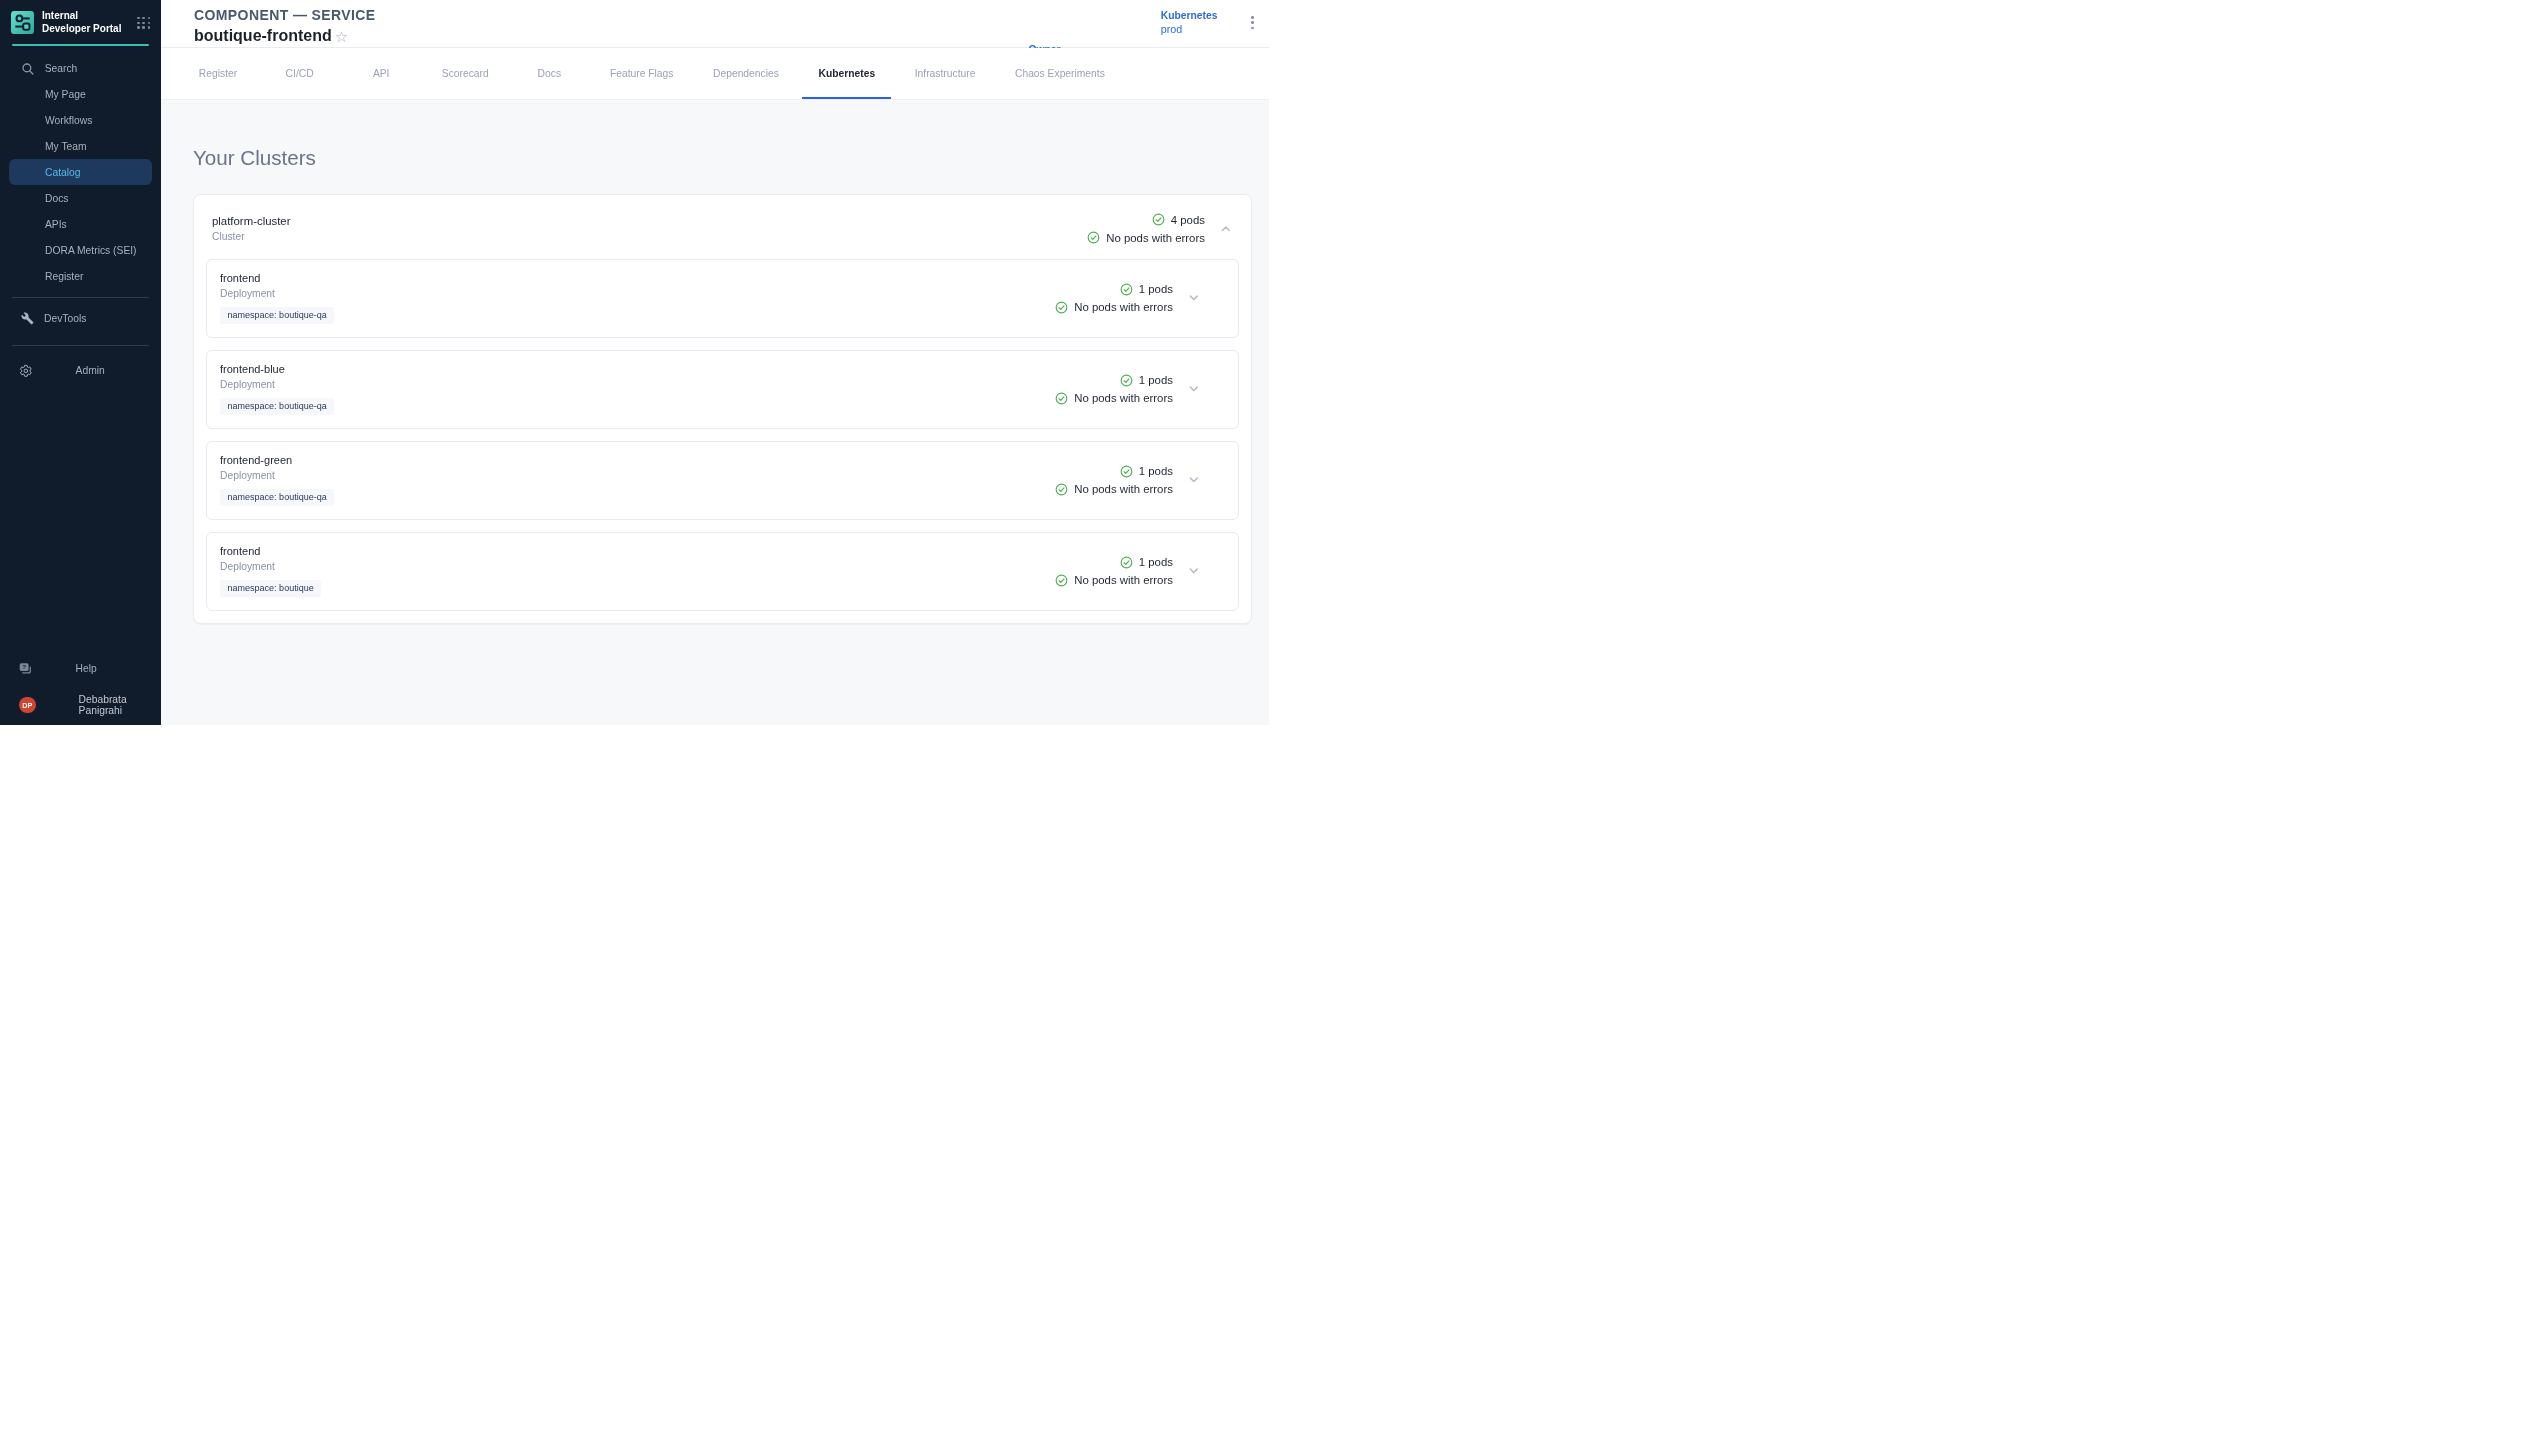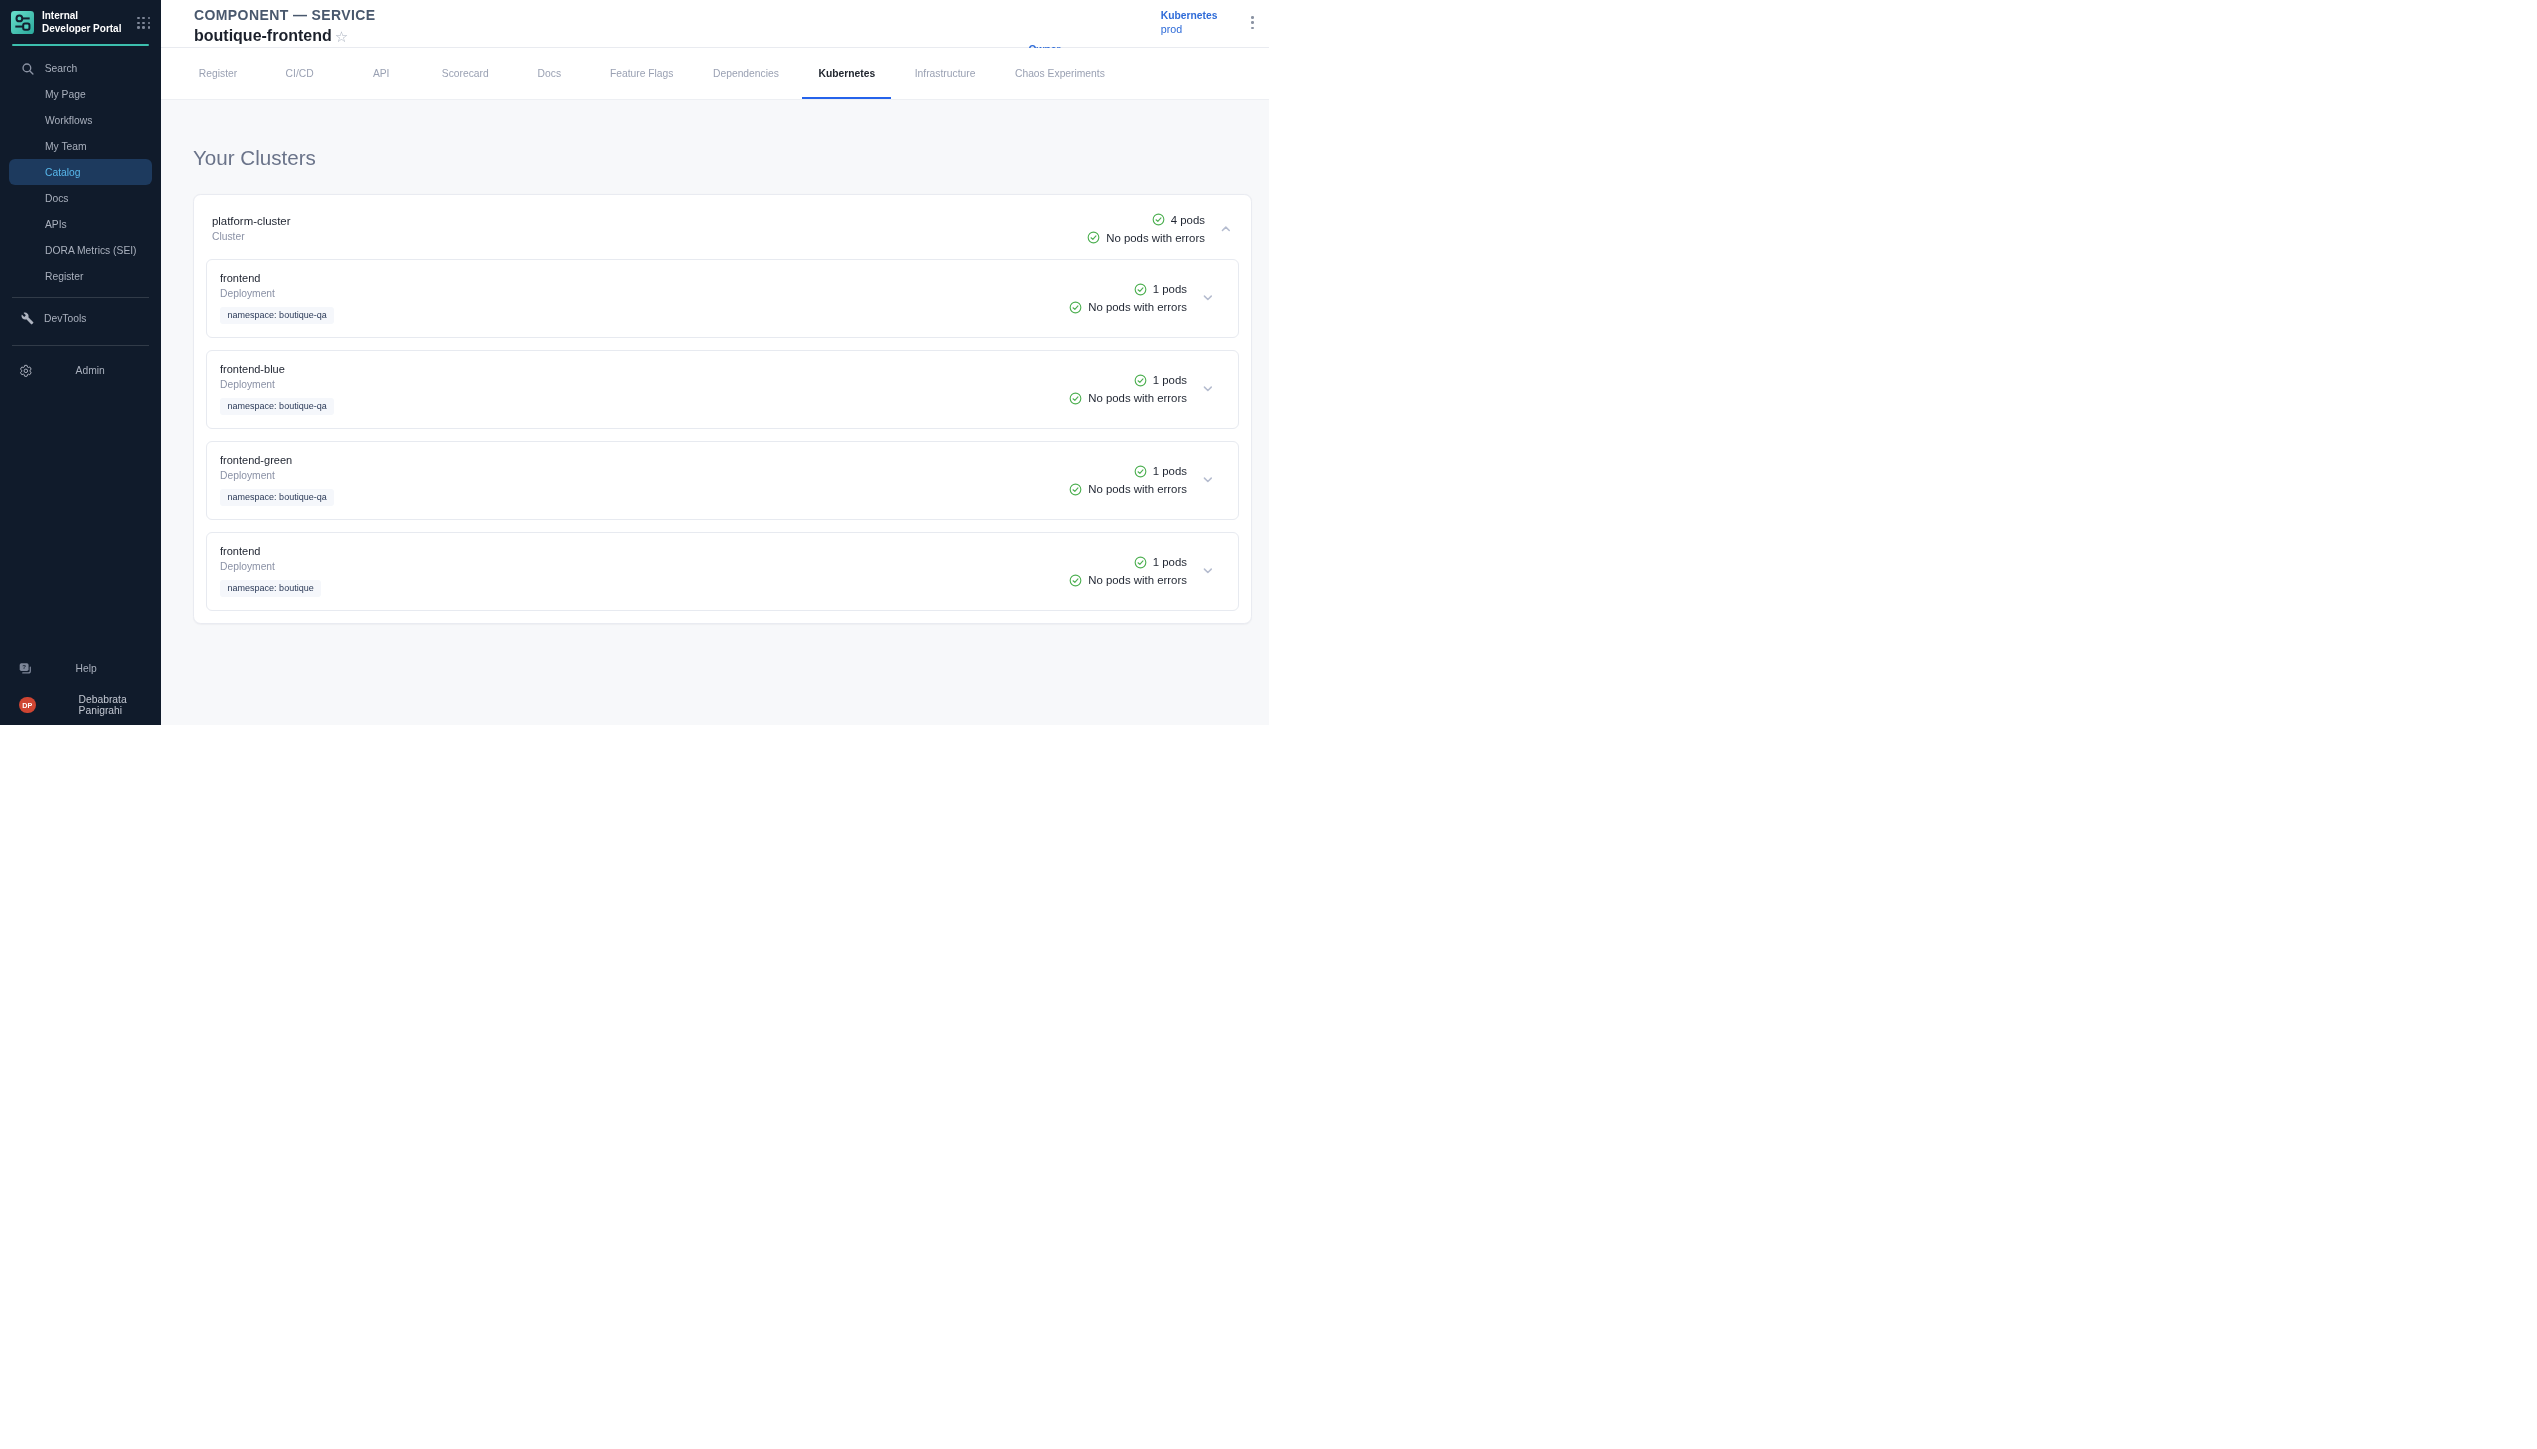--- a/index.html
+++ b/index.html
@@ -68,21 +68,21 @@
   .cluster-names .name { font-size:11.4px; font-weight:500; color:#232834; margin-bottom:3.8px; }
   .cluster-names .kind { font-size:10.3px; color:#8b92a6; }
 
   .status-side { margin-left:auto; display:flex; align-items:center; }
   .pods-block { display:flex; flex-direction:column; align-items:flex-end; gap:5.3px; }
   .pod-line { display:flex; align-items:center; gap:6px; font-size:11.4px; color:#1f2531; }
   .pod-line svg { flex-shrink:0; }
   .chev-btn { margin-left:11.4px; padding:3px; cursor:pointer; display:flex; }
 
   .workload { margin:0 12px 12px 12px; border:0.8px solid #e7eaf0; border-radius:6px;
-              padding:12px 20px 13px 13px; display:flex; align-items:flex-start; background:#fff; }
+              padding:12px 34px 13px 13px; display:flex; align-items:flex-start; background:#fff; }
   .workload .status-side { align-self:center; }
   .wl-names .name { font-size:11px; font-weight:500; color:#232834; margin-bottom:3.8px; }
   .wl-names .kind { font-size:10.3px; color:#8b92a6; }
   .chip { display:inline-block; margin-top:7.6px; background:#f5f7fb; color:#2b3a58;
           font-size:9px; padding:3.8px 7.6px; border-radius:3px; }
 </style>
 </head>
 <body>
 
 <div class="app">

